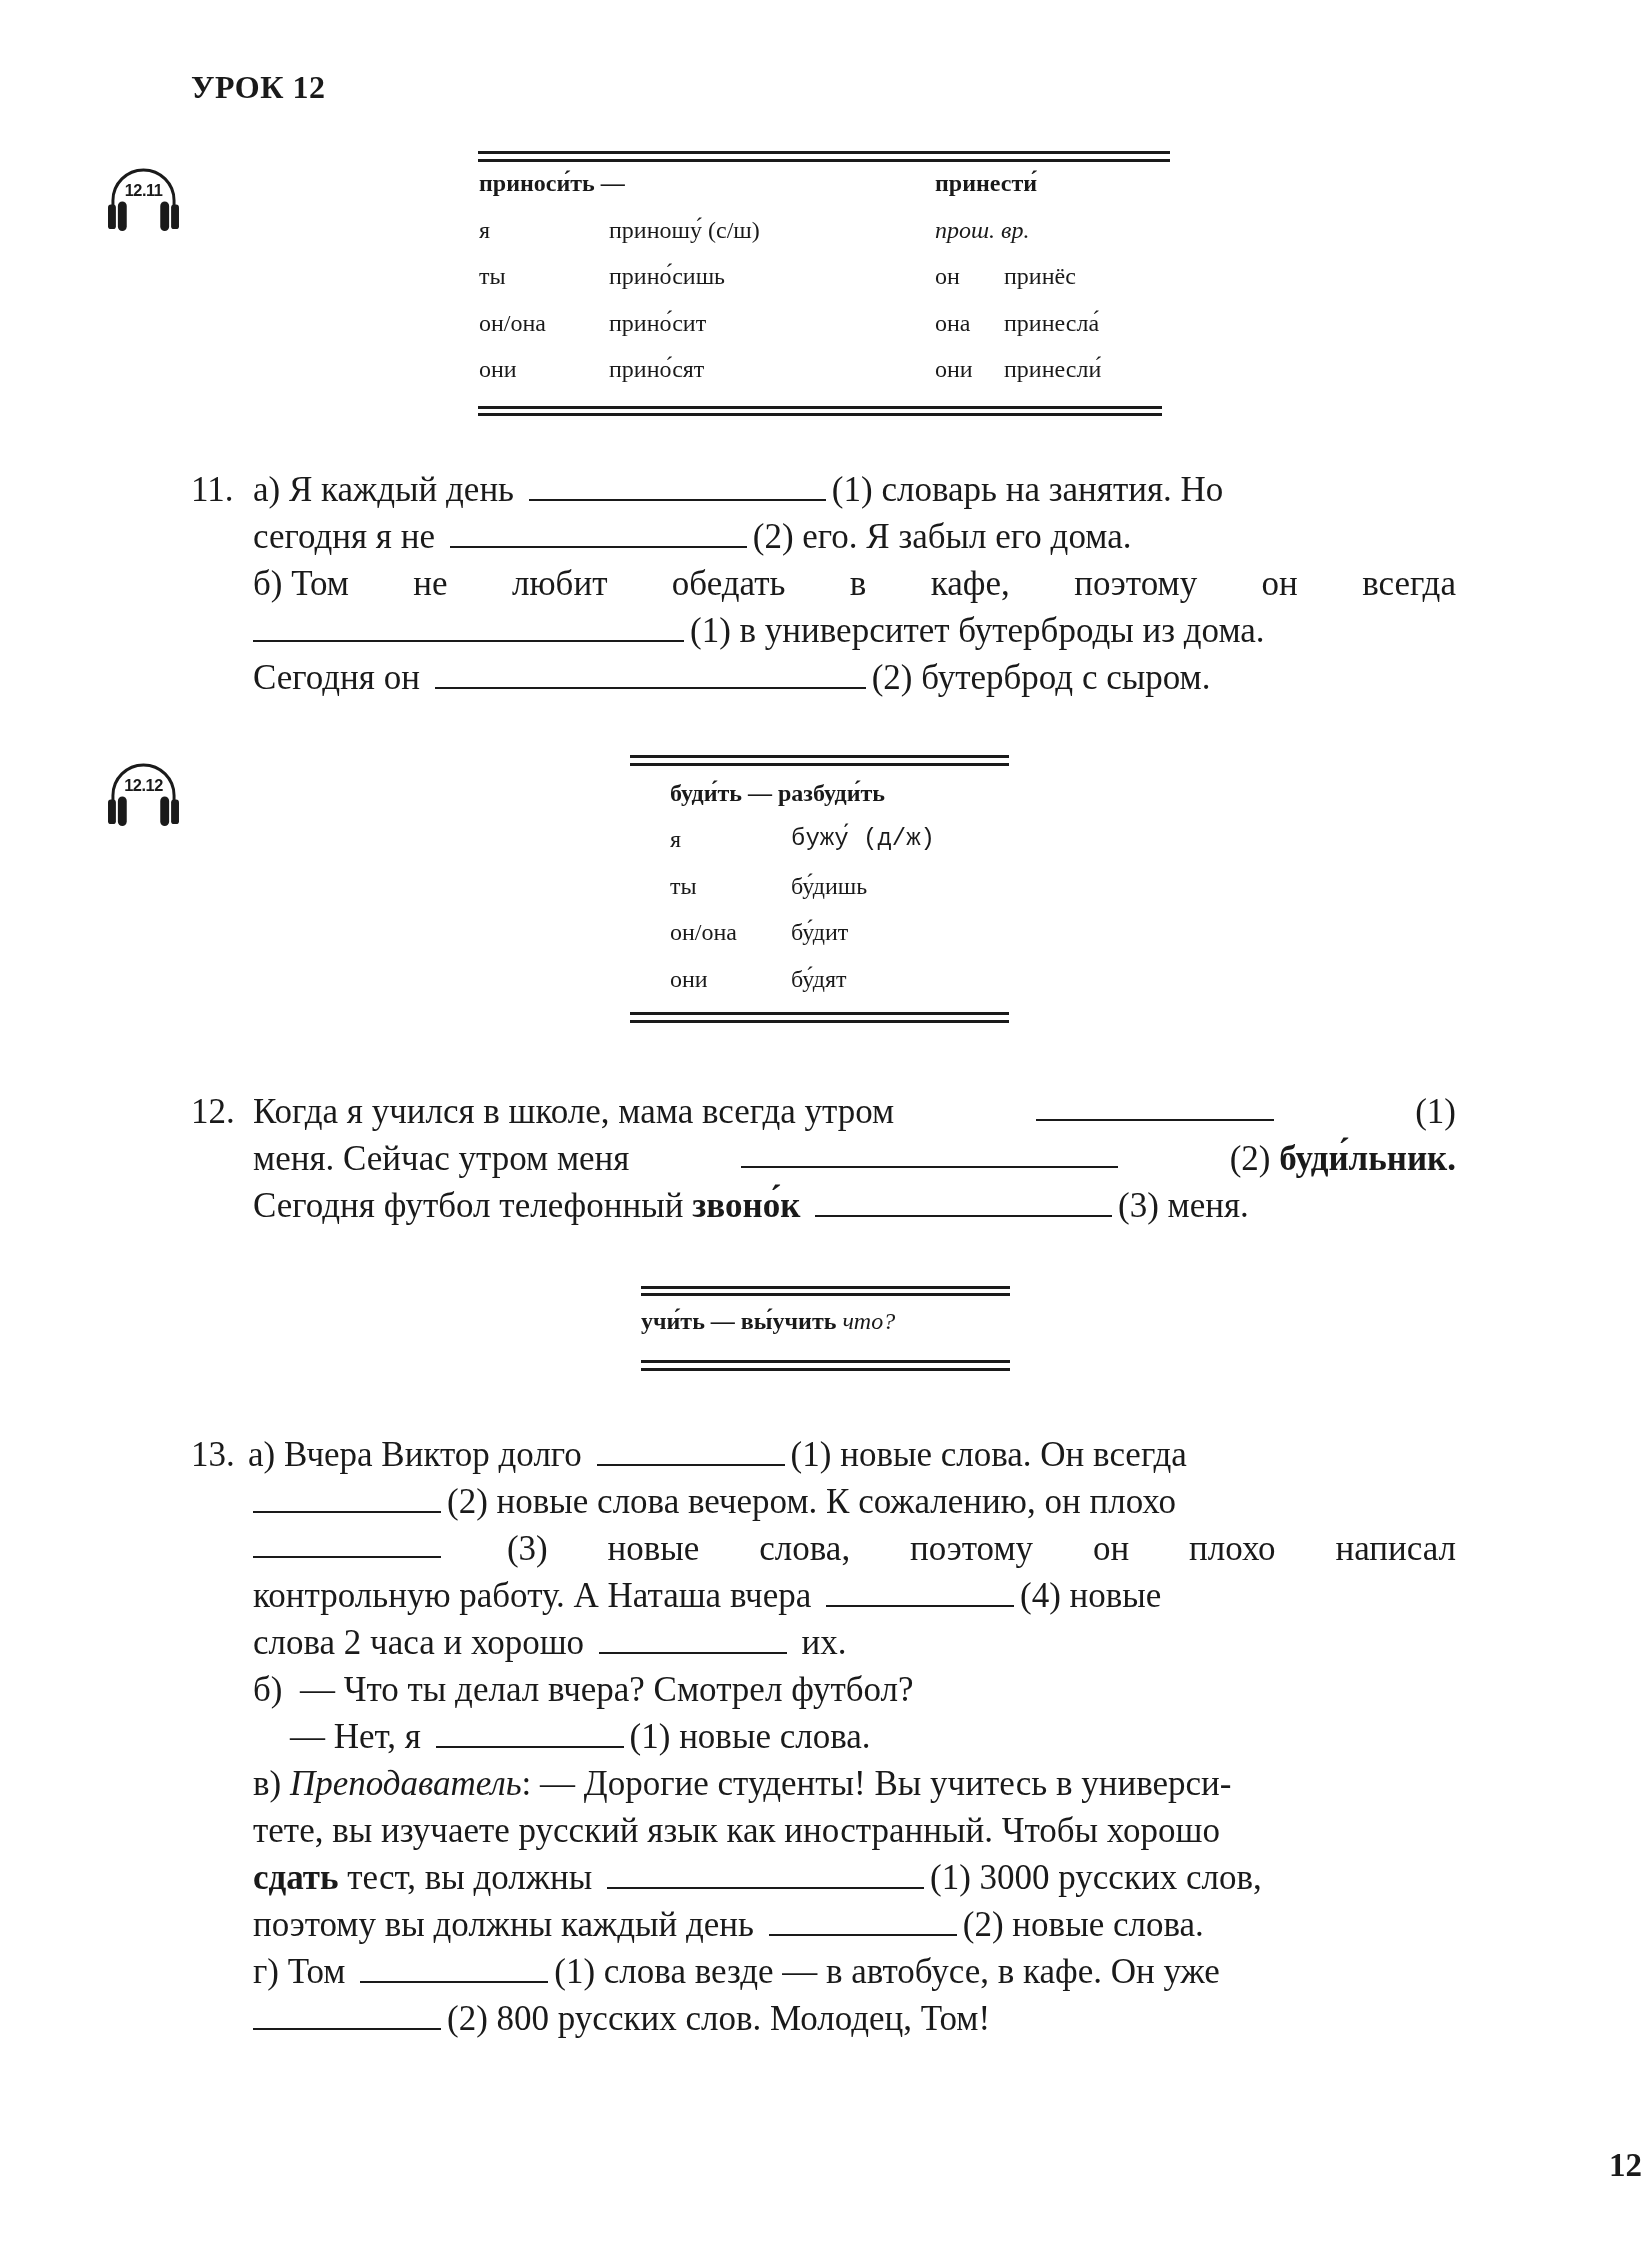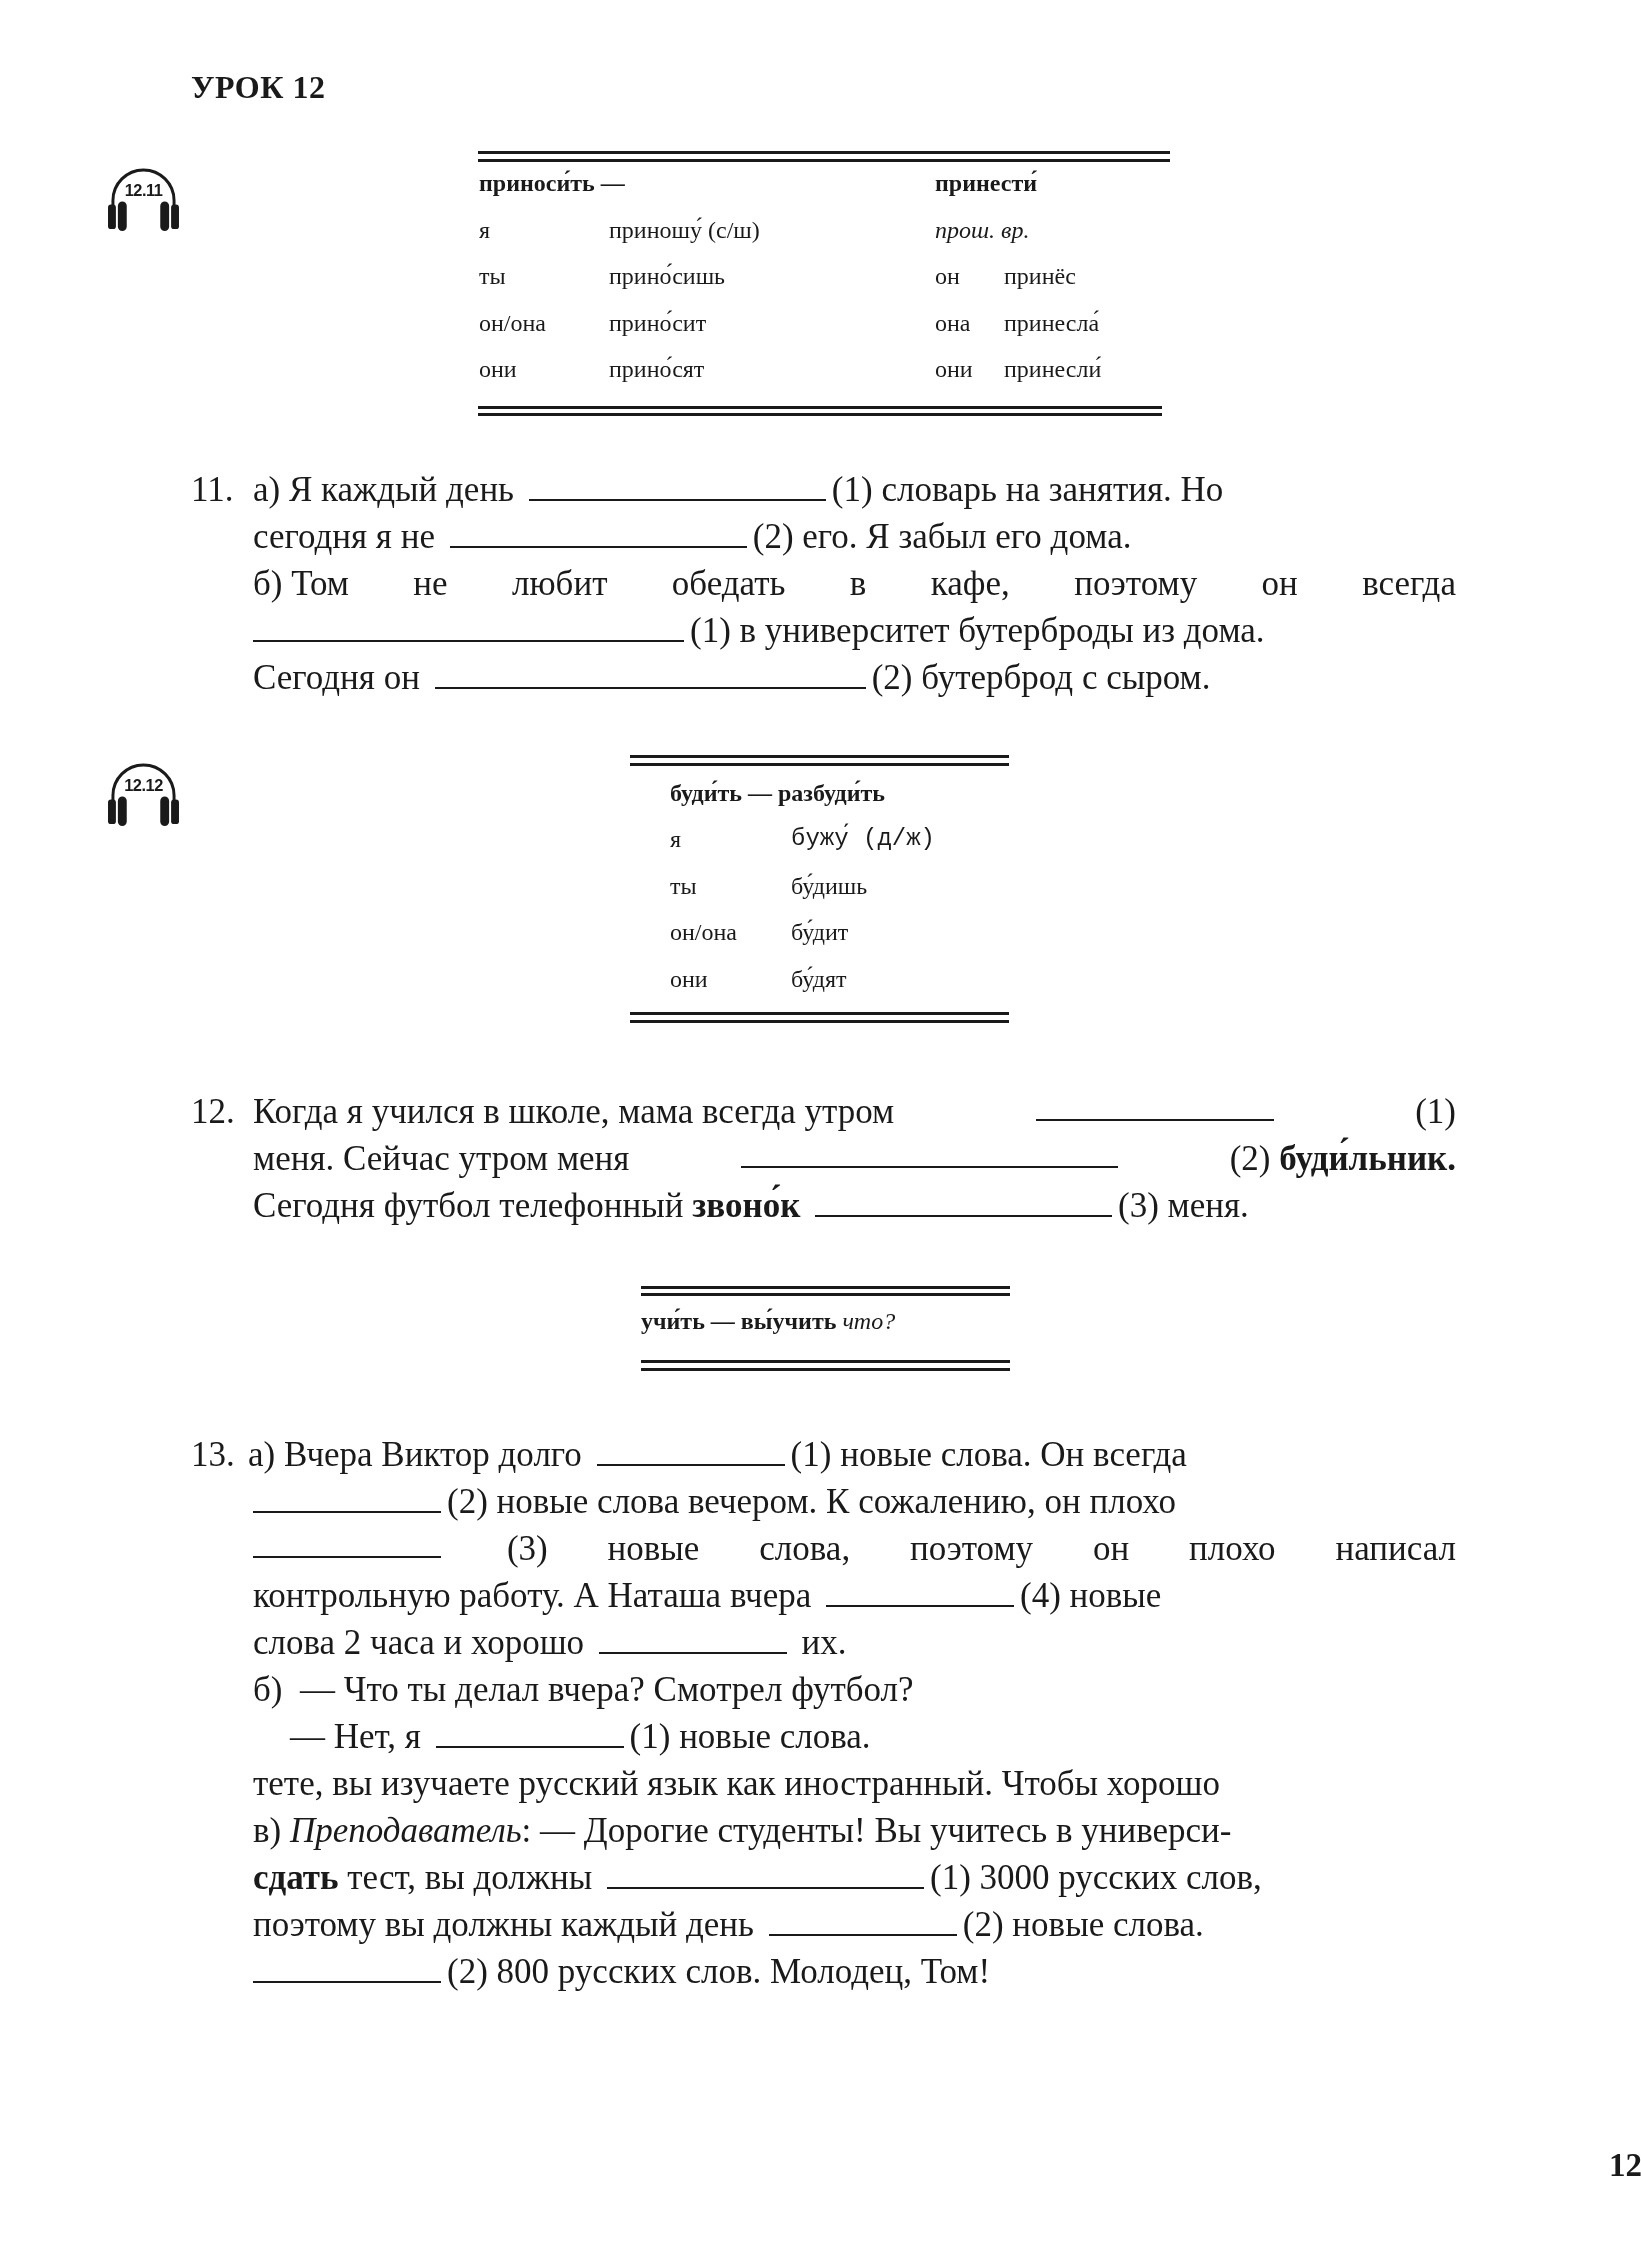--- a/index.html
+++ b/index.html
@@ -195,33 +195,37 @@
     <span class="line" style="margin-left:-10px;">
       <span>слова 2 часа и хорошо</span>
       <span class="blank w-m"></span>
       <span>их.</span>
     </span>
     <span class="line" style="margin-left:-10px; white-space:pre;">б)  — Что ты делал вчера? Смотрел футбол?</span>
     <span class="line indent-dialog" style="margin-left:-10px;">
       <span>— Нет, я</span>
       <span class="blank w-m"></span><span>(1) новые слова.</span>
     </span>
-    <span class="line" style="margin-left:-10px;">тете, вы изучаете русский язык как иностранный. Чтобы хорошо</span>
     <span class="line" style="margin-left:-10px;">
       <span>в)</span>
       <span class="ital">Преподаватель</span><span>: — Дорогие студенты! Вы учитесь в универси-</span>
     </span>
+    <span class="line" style="margin-left:-10px;">тете, вы изучаете русский язык как иностранный. Чтобы хорошо</span>
     <span class="line" style="margin-left:-10px;">
       <span class="bold">сдать</span><span> тест, вы должны</span>
       <span class="blank" style="width:317px;"></span><span>(1) 3000 русских слов,</span>
     </span>
     <span class="line" style="margin-left:-10px;">
       <span>поэтому вы должны каждый день</span>
       <span class="blank w-m"></span><span>(2) новые слова.</span>
     </span>
     <span class="line" style="margin-left:-10px;">
+      <span>г) Том</span>
+      <span class="blank w-m"></span><span>(1) слова везде — в автобусе, в кафе. Он уже</span>
+    </span>
+    <span class="line" style="margin-left:-10px;">
       <span class="blank w-m" style="margin-left:0;"></span><span>(2) 800 русских слов. Молодец, Том!</span>
     </span>
   </div>
 </div>
 
 <div class="abs page-number">12</div>
 
 
 </body></html>

